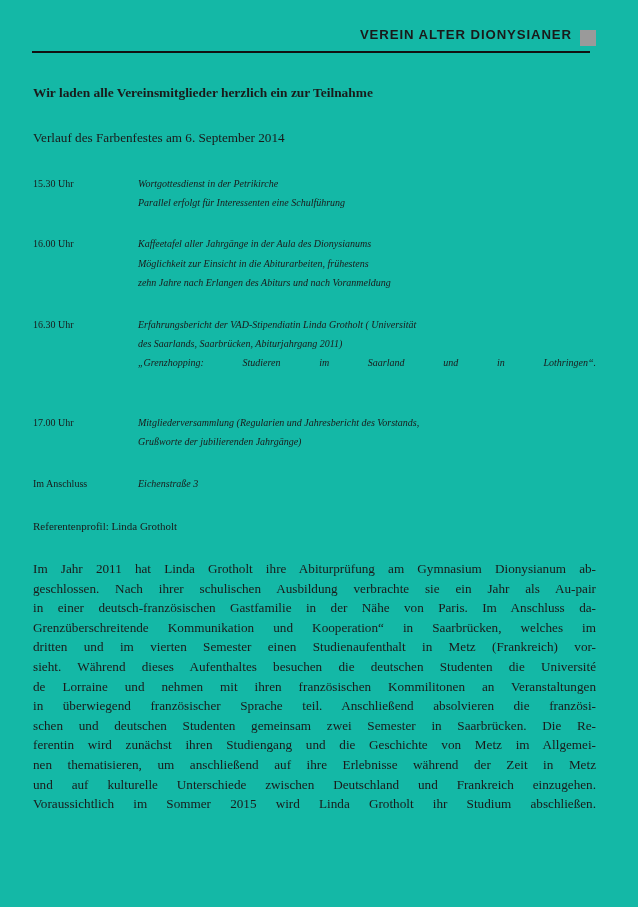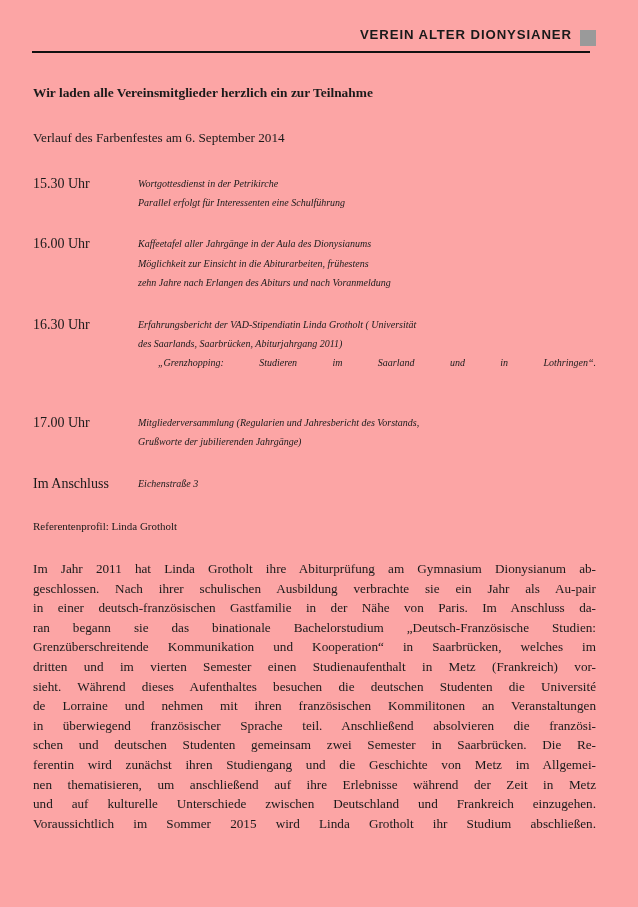--- a/index.html
+++ b/index.html
@@ -14,21 +14,21 @@
     position: relative;
     overflow: hidden;
     font-family: "Liberation Serif", "DejaVu Serif", serif;
     color: #1a1a1a;
     -webkit-font-smoothing: antialiased;
   }
 
   .page {
     position: absolute;
     inset: 0;
-    background: #fca5a5;
+    background: #14b8a6;
   }
 
   
   .masthead {
     position: absolute;
     left: 32px;
     top: 26px;
     width: 564px;
     height: 30px;
   }
@@ -92,36 +92,35 @@
     position: relative;
     margin-bottom: 20px;
   }
   .schedule-row:last-child { margin-bottom: 0; }
 
   .schedule-time {
     position: absolute;
     left: 0;
     top: 0;
     width: 100px;
-    font-size: 14px;
+    font-size: 10px;
     line-height: 19.4px;
     white-space: nowrap;
   }
   .schedule-desc {
     margin-left: 105px;
     font-size: 10px;
     line-height: 19.4px;
     font-style: italic;
   }
   .schedule-desc .line { display: block; }
   
   .schedule-desc .line.justified {
     text-align: justify;
     text-align-last: justify;
-    margin-left: 20px;
   }
 
   
   .row-1530 { margin-bottom: 22px; }
   .row-1600 { margin-bottom: 22px; }
   .row-1630 { margin-bottom: 40px; }
   .row-1700 { margin-bottom: 22px; margin-top: 16px; }
 
   .speaker-profile {
     margin-top: 25px;
@@ -209,21 +208,20 @@
       </div>
 
     </div>
 
     <div class="speaker-profile">Referentenprofil: Linda Grotholt</div>
 
     <div class="body-text">
       <span class="line">Im Jahr 2011 hat Linda Grotholt ihre Abiturprüfung am Gymnasium Dionysianum ab-</span>
       <span class="line">geschlossen. Nach ihrer schulischen Ausbildung verbrachte sie ein Jahr als Au-pair</span>
       <span class="line">in einer deutsch-französischen Gastfamilie in der Nähe von Paris. Im Anschluss da-</span>
-      <span class="line">ran begann sie das binationale Bachelorstudium „Deutsch-Französische Studien:</span>
       <span class="line">Grenzüberschreitende Kommunikation und Kooperation“ in Saarbrücken, welches im</span>
       <span class="line">dritten und im vierten Semester einen Studienaufenthalt in Metz (Frankreich) vor-</span>
       <span class="line">sieht. Während dieses Aufenthaltes besuchen die deutschen Studenten die Université</span>
       <span class="line">de Lorraine und nehmen mit ihren französischen Kommilitonen an Veranstaltungen</span>
       <span class="line">in überwiegend französischer Sprache teil. Anschließend absolvieren die französi-</span>
       <span class="line">schen und deutschen Studenten gemeinsam zwei Semester in Saarbrücken. Die Re-</span>
       <span class="line">ferentin wird zunächst ihren Studiengang und die Geschichte von Metz im Allgemei-</span>
       <span class="line">nen thematisieren, um anschließend auf ihre Erlebnisse während der Zeit in Metz</span>
       <span class="line">und auf kulturelle Unterschiede zwischen Deutschland und Frankreich einzugehen.</span>
       <span class="line last">Voraussichtlich im Sommer 2015 wird Linda Grotholt ihr Studium abschließen.</span>

